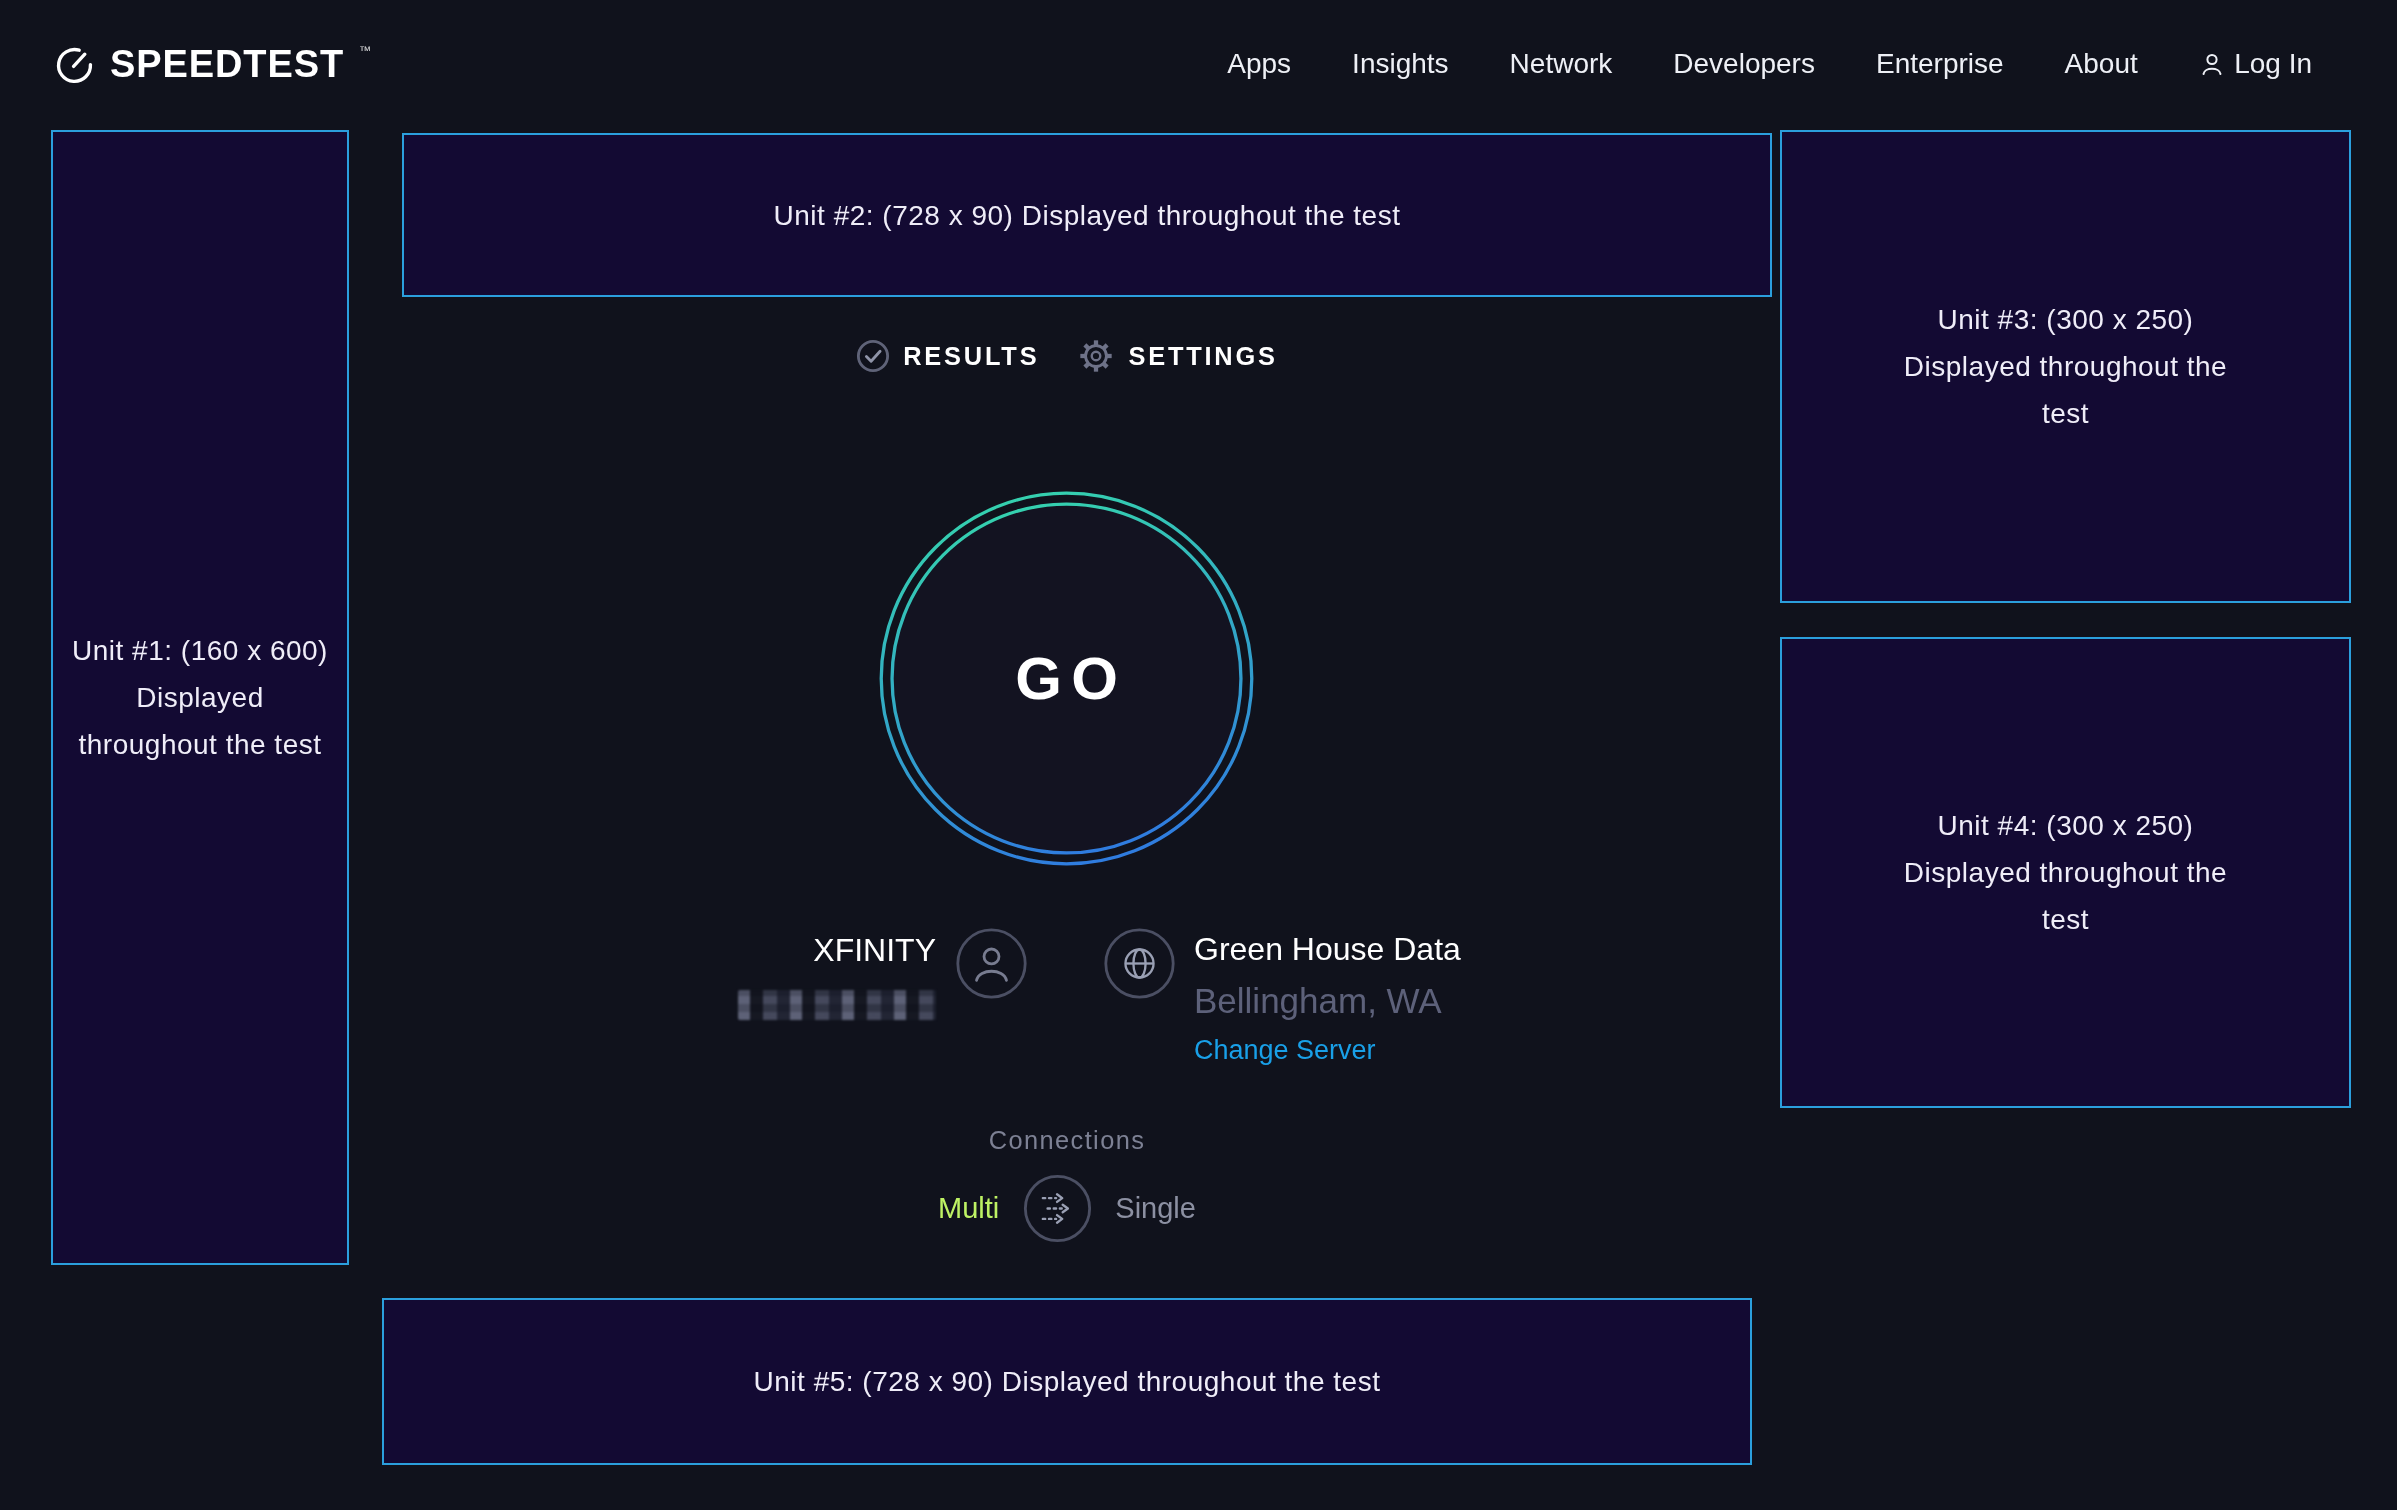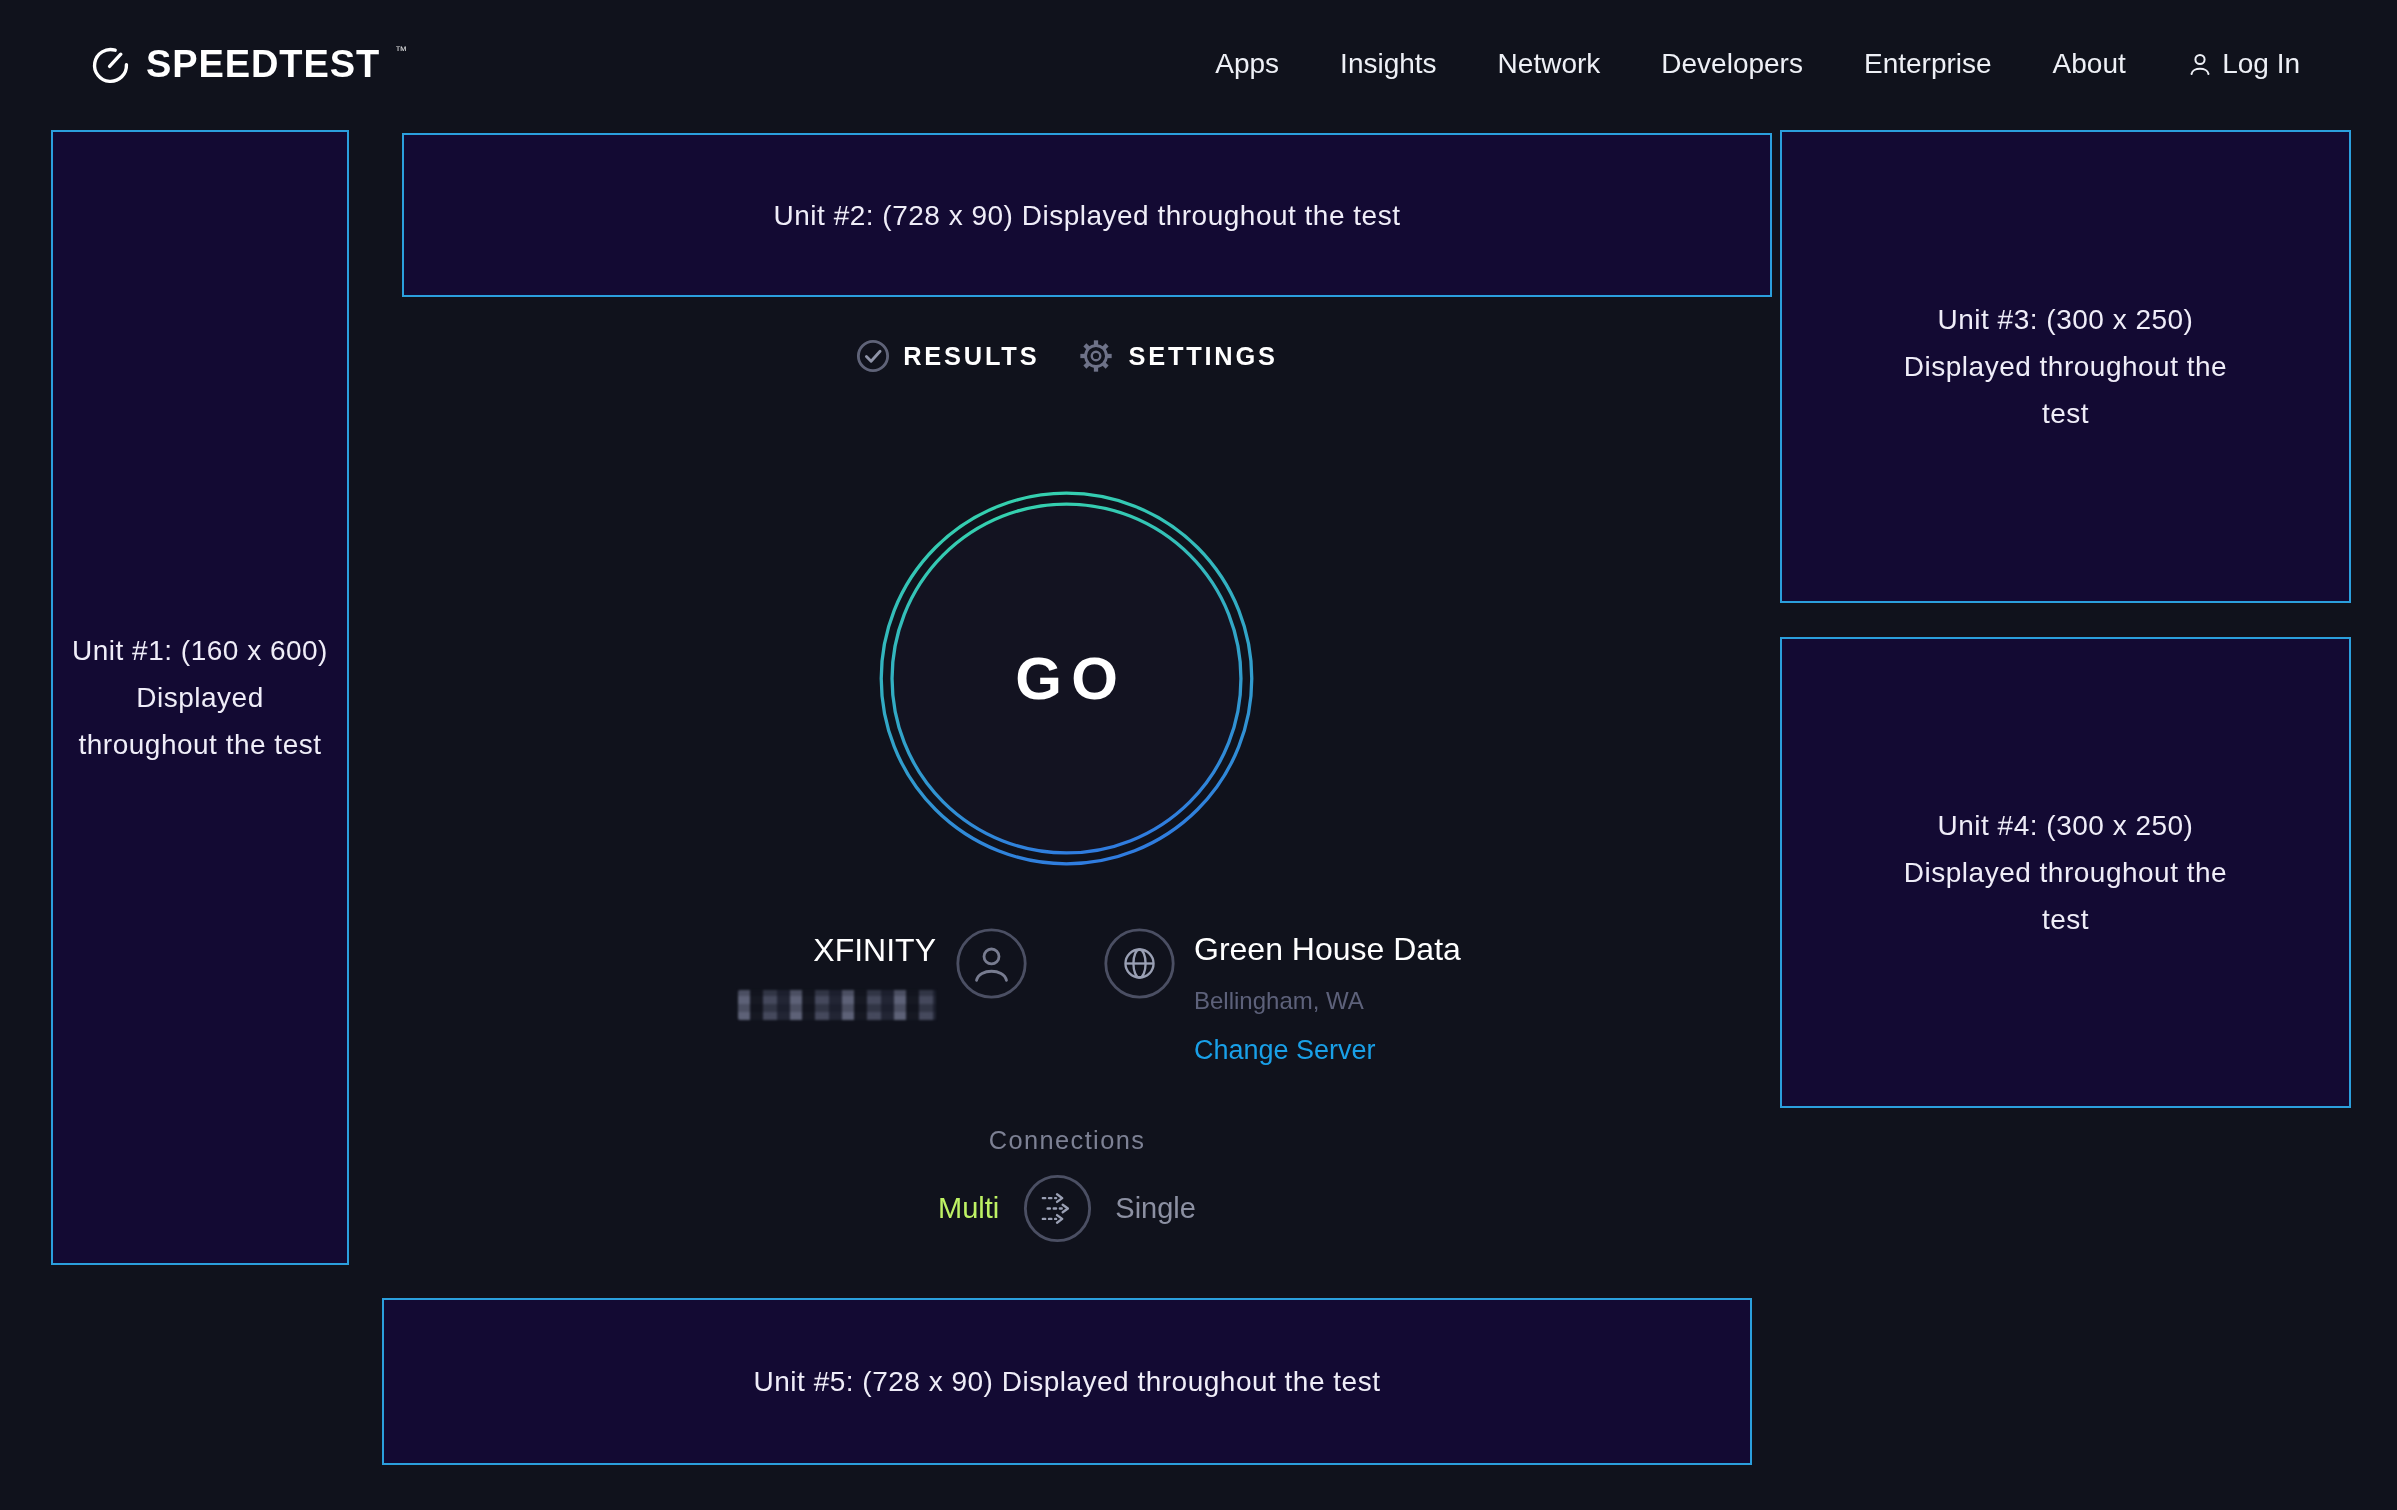--- a/index.html
+++ b/index.html
@@ -14,24 +14,23 @@
   html,body{width:2397px;height:1510px;}
   body{
     position:relative;
     background:var(--background,#10121c);
     font-family:"Liberation Sans", sans-serif;
     color:#fff;
     overflow:hidden;
   }
   
   .header{
-    position:absolute;top:0;left:0;right:16px;height:128px;
+    position:absolute;top:0;left:0;right:4px;height:128px;
     display:flex;align-items:center;justify-content:space-between;
     padding:0 81px 0 52px;
-    margin-left:36px;
   }
   .logo{display:flex;align-items:center;gap:13px;cursor:pointer;}
   .logo-text{font-size:38px;font-weight:700;letter-spacing:0.9px;color:#fff;}
   .logo-tm{font-size:12.2px;vertical-align:top;position:relative;top:-13px;left:1.9px;opacity:.85;}
   .nav{display:flex;align-items:center;gap:61px;}
   .nav-item{font-size:28px;color:#eef0f6;cursor:pointer;white-space:nowrap;}
   .login{display:flex;align-items:center;gap:9.4px;}
   
   .ad{
     position:absolute;
@@ -69,21 +68,21 @@
     background-image:
       repeating-linear-gradient(90deg, rgba(122,127,152,.55) 0 12.2px, rgba(18,20,30,.9) 12.2px 25.4px, rgba(80,84,106,.5) 25.4px 39px, rgba(30,33,48,.85) 39px 52px),
       repeating-linear-gradient(0deg, rgba(140,145,170,.28) 0 8.5px, rgba(15,17,26,.65) 8.5px 16px);
     filter:blur(1.1px);
   }
   .icon-circle{position:absolute;top:0;}
   .user-icon{left:573px;}
   .globe-icon{left:721px;}
   .server-text{position:absolute;left:812px;top:0;text-align:left;}
   .server-name{font-size:32px;font-weight:500;line-height:36px;margin-top:4px;color:#fff;}
-  .server-loc{font-size:24px;line-height:31px;margin-top:18px;color:var(--muted-gray,#5d617a);}
+  .server-loc{font-size:35px;line-height:31px;margin-top:18px;color:var(--muted-gray,#5d617a);}
   .change-server{font-size:27px;line-height:29px;margin-top:20px;color:var(--link-blue,#19a0e8);cursor:pointer;}
   
   .connections-label{
     position:absolute;left:382px;top:1126px;width:1370px;text-align:center;
     font-size:25.4px;letter-spacing:1.4px;color:#7d8194;
   }
   .toggle-row{
     position:absolute;left:382px;top:1174px;width:1370px;
     display:flex;align-items:center;justify-content:center;gap:23.5px;
   }

